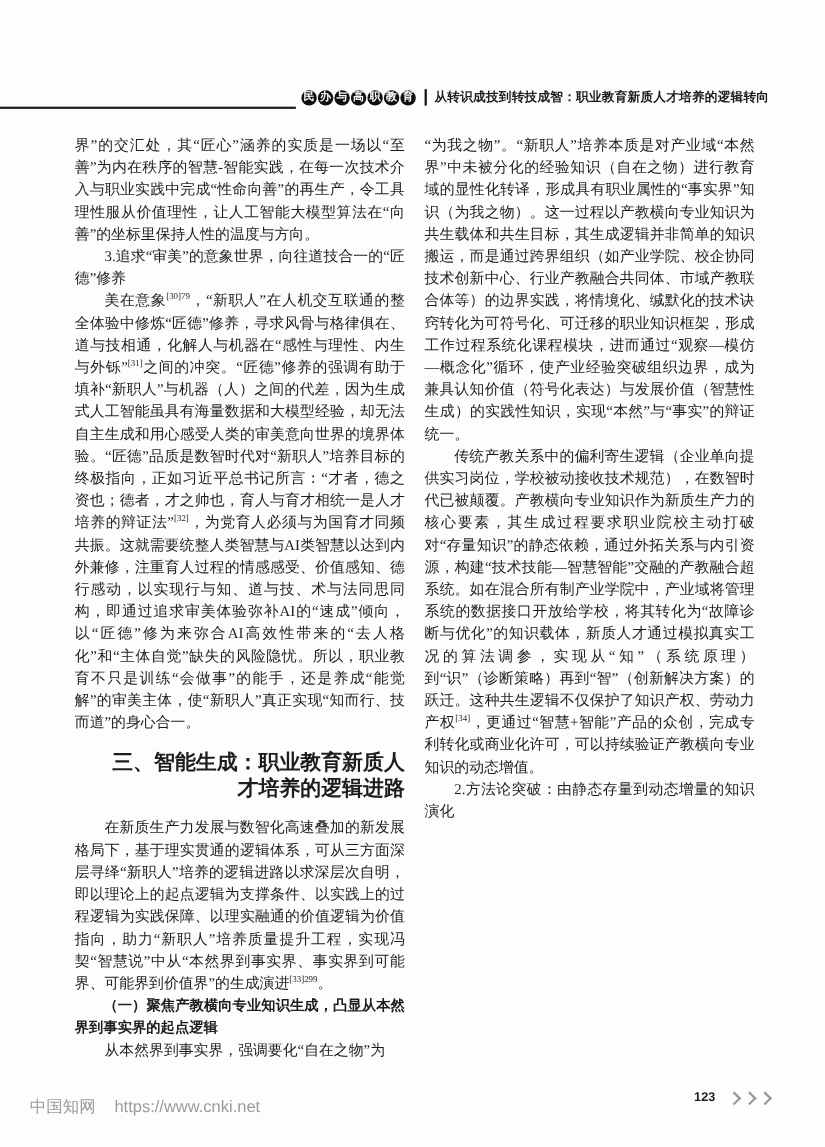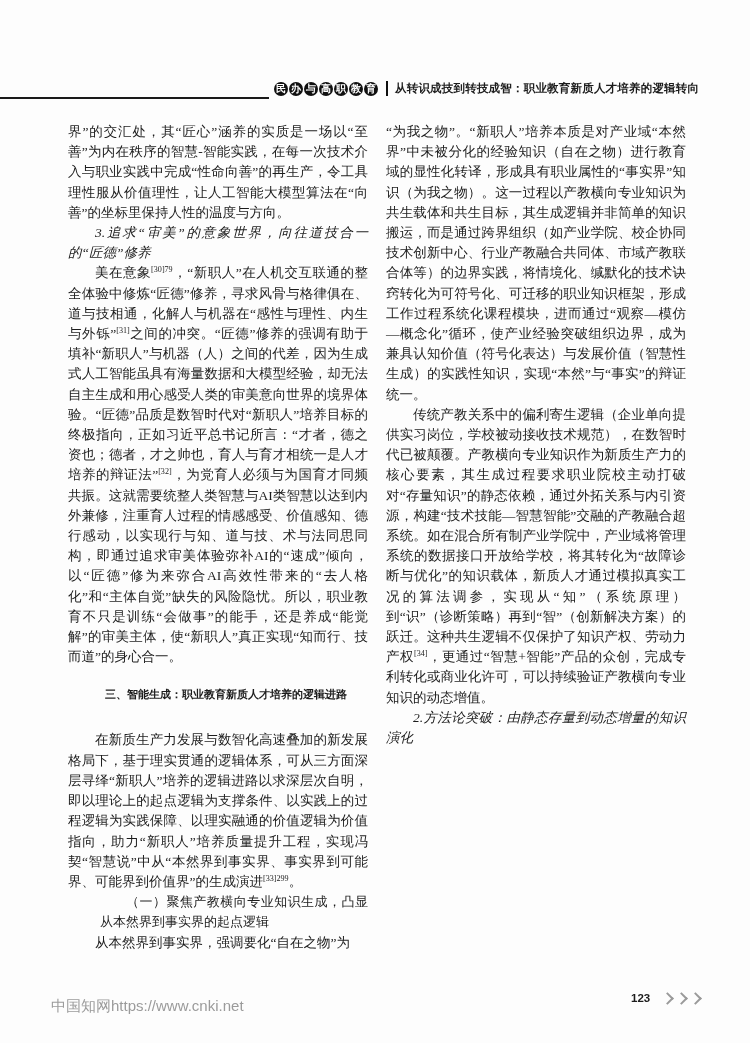--- a/index.html
+++ b/index.html
@@ -22,36 +22,36 @@
   .header-divider{width:2px;height:15px;background:#101010;margin:0 7px 0 8px;}
   .header-title{
     font-family:"Liberation Sans","DejaVu Sans",sans-serif;
     font-weight:700;font-size:11.5px;letter-spacing:.2px;white-space:nowrap;
   }
   
   .columns{position:absolute;left:68px;top:122px;width:618px;display:flex;gap:18px;}
   .col{width:300px;font-size:13.5px;line-height:20.2px;text-align:justify;}
   .blk{margin:0;}
   .ind{text-indent:2em;}
-  .kai{font-style:italic;}
-  .boldsub{font-weight:400;font-family:"Liberation Sans","DejaVu Sans",sans-serif;font-size:13px;margin-left:32px;}
+  .kai{}
+  .boldsub{font-weight:700;font-family:"Liberation Sans","DejaVu Sans",sans-serif;font-size:13px;}
   .heading{
     font-family:"Liberation Sans","DejaVu Sans",sans-serif;
-    font-weight:700;font-size:11px;line-height:24px;
-    margin:15px 0 24px;padding-left:3.3em;text-indent:-1.85em;text-align:center;
+    font-weight:700;font-size:19px;line-height:24px;
+    margin:15px 0 12px;padding-left:3.3em;text-indent:-1.85em;text-align:right;
   }
   sup{font-size:.6em;line-height:0;vertical-align:super;}
   
   .pager{position:absolute;left:631px;top:992px;display:flex;align-items:center;gap:13px;}
   .page-num{font-family:"Liberation Sans","DejaVu Sans",sans-serif;font-weight:700;font-size:11.5px;color:#1c1c1c;}
   .chevrons{display:flex;gap:5px;}
   .chev{width:7px;height:7px;border-top:2.4px solid #9a9a9a;border-right:2.4px solid #9a9a9a;transform:rotate(45deg);}
   .site-footer{
-    position:absolute;left:27px;top:997px;display:flex;align-items:baseline;
-    font-family:"Liberation Sans","DejaVu Sans",sans-serif;font-size:15px;color:#9b9b9b;margin-left:24px;
+    position:absolute;left:27px;top:997px;display:flex;gap:17px;align-items:baseline;
+    font-family:"Liberation Sans","DejaVu Sans",sans-serif;font-size:15px;color:#9b9b9b;
   }
 </style>
 </head>
 <body>
 
 <div class="header-rule"></div>
 <div class="header">
   <span class="badge">
       <span class="circ">民</span>
       <span class="circ">办</span>

